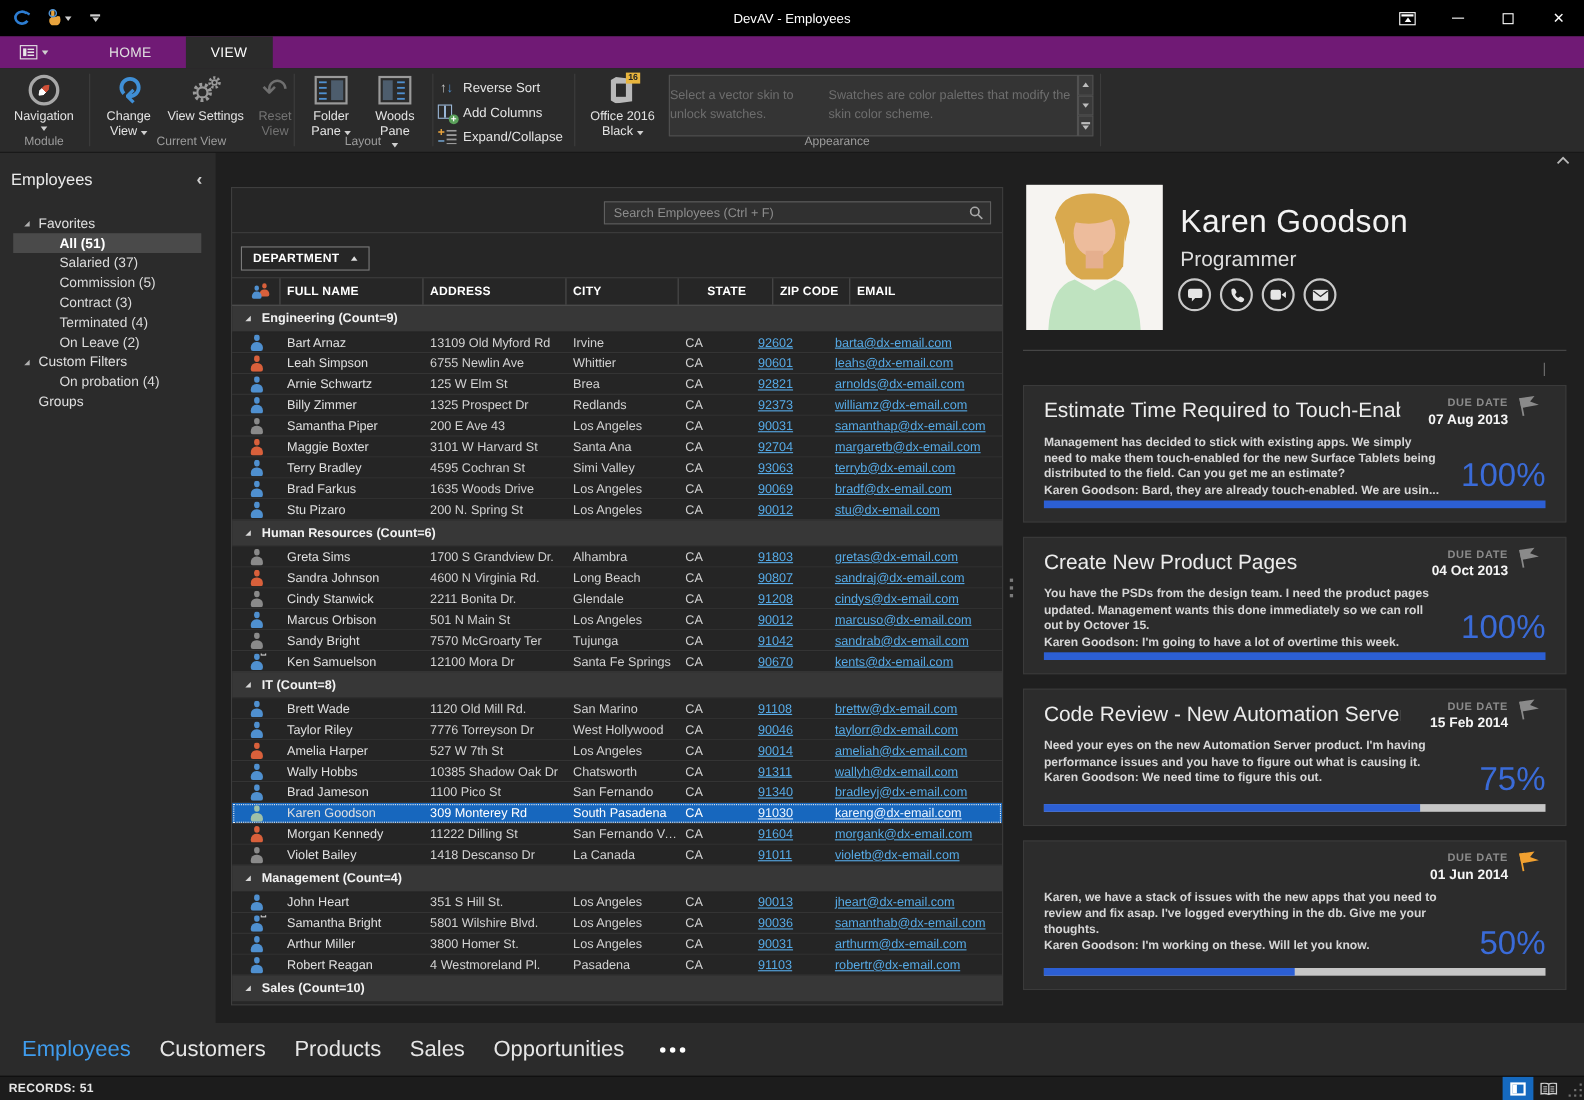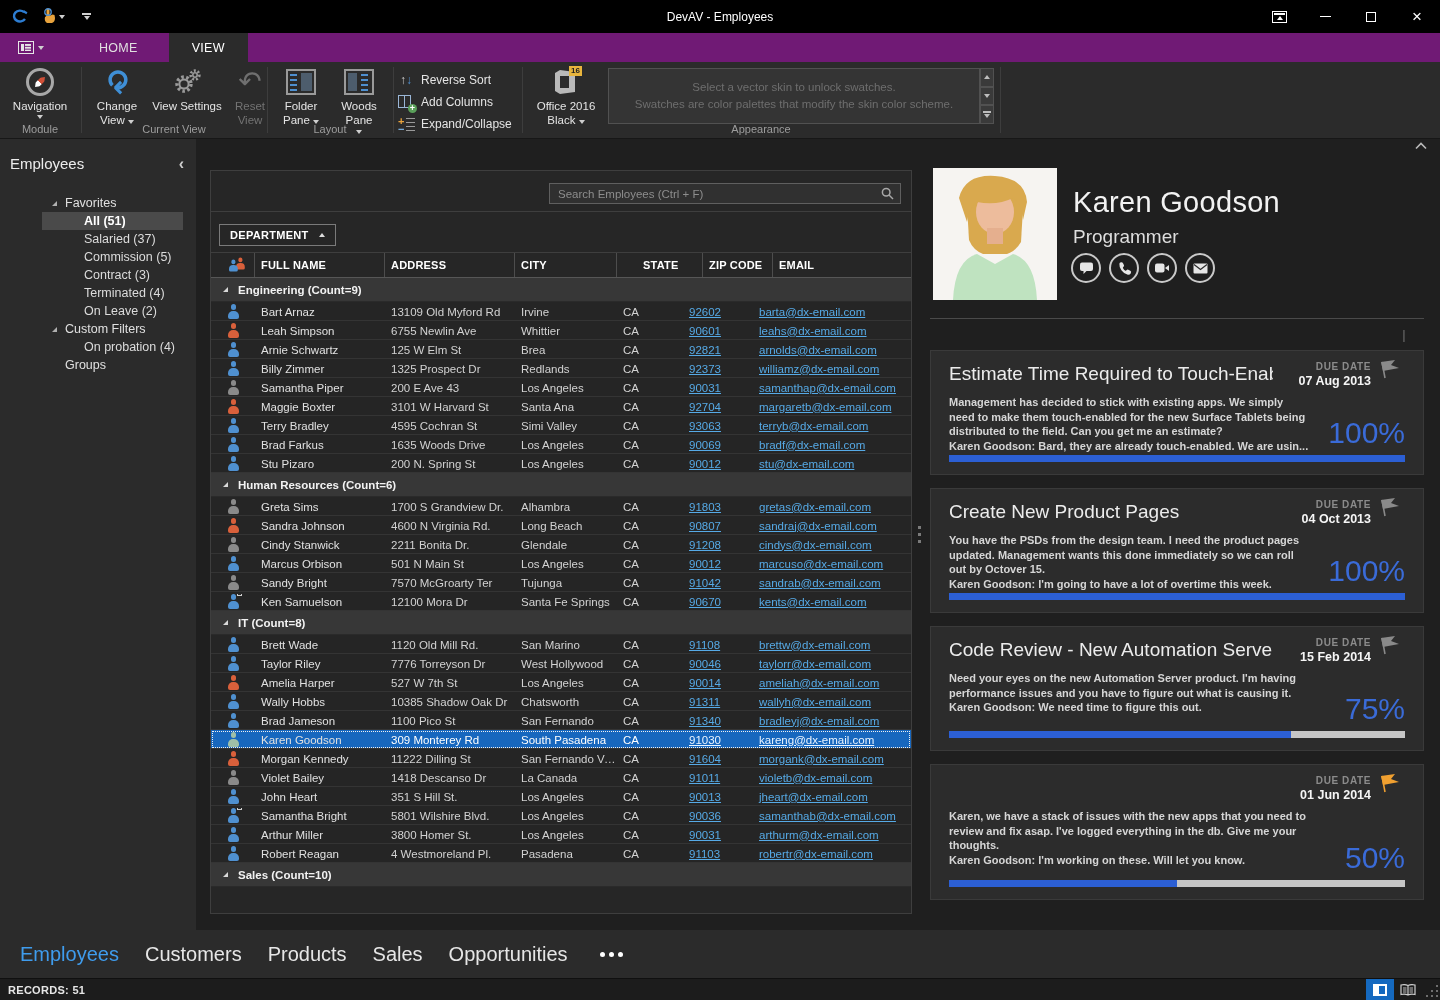--- a/index.html
+++ b/index.html
@@ -37,21 +37,21 @@
   
   .ribbon{position:absolute;top:62px;left:0;right:0;height:77px;background:#2b2b2b;border-bottom:1px solid #171717;}
   .rgroup-caption{position:absolute;bottom:3px;font-size:11px;color:#9d9d9d;text-align:center;}
   .rsep{position:absolute;top:5px;bottom:5px;width:1px;background:#3d3d3d;}
   .bigbtn{position:absolute;top:4px;display:flex;flex-direction:column;align-items:center;text-align:center;}
   .bigbtn .ic{height:32px;display:flex;align-items:center;justify-content:center;margin-bottom:1px;}
   .bigbtn .lbl{font-size:11.5px;line-height:1.25;color:#e4e4e4;}
   .bigbtn.disabled .lbl{color:#737373;}
   .smallbtn{position:absolute;left:398px;display:flex;align-items:center;gap:6px;height:20px;font-size:12px;color:#e4e4e4;}
   .gallery{position:absolute;left:608px;top:6px;width:372px;height:56px;background:#343434;border:1px solid #515151;
-           display:flex;flex-direction:column;align-items:center;justify-content:center;font-size:11.5px;color:#6e6e6e;line-height:1.5;}
+           display:flex;flex-direction:row;align-items:center;justify-content:center;font-size:11.5px;color:#6e6e6e;line-height:1.5;}
   .gal-scroll{position:absolute;left:980px;top:6px;width:14px;height:56px;display:flex;flex-direction:column;}
   .gal-scroll .gsb{flex:1;background:#3a3a3a;border:1px solid #515151;display:flex;align-items:center;justify-content:center;}
   .tri-up{width:0;height:0;border-left:3.5px solid transparent;border-right:3.5px solid transparent;border-bottom:4px solid #bdbdbd;}
   .tri-dn{width:0;height:0;border-left:3.5px solid transparent;border-right:3.5px solid transparent;border-top:4px solid #bdbdbd;}
   .gsb .withbar{display:flex;flex-direction:column;align-items:center;gap:1px;}
   .gsb .withbar .bar{width:8px;height:1.5px;background:#bdbdbd;}
   .ribbon-collapse{position:absolute;top:140px;right:8px;width:22px;height:12px;display:flex;align-items:center;justify-content:center;}
 
   
   .ic-compass{width:28px;height:28px;border:3px solid #a8a8a8;border-radius:50%;position:relative;}
@@ -79,21 +79,21 @@
   .ic-expcol .row1{position:absolute;left:0;top:1px;color:#e8a33d;font-size:11px;font-weight:bold;line-height:8px;}
   .ic-expcol .row2{position:absolute;left:0;top:9px;color:#7ab0e0;font-size:11px;font-weight:bold;line-height:8px;}
   .ic-expcol .lines{position:absolute;left:8px;top:2px;width:9px;height:13px;
       background:linear-gradient(#9a9a9a 1.5px,transparent 1.5px) 0 0/9px 4px repeat-y;}
 
   
   .sidebar{position:absolute;top:139px;left:0;width:196px;bottom:70px;background:#2b2b2b;}
   .sb-header{display:flex;align-items:center;justify-content:space-between;padding:16px 12px 0 10px;}
   .sb-title{font-size:15px;color:#ececec;}
   .sb-collapse{font-size:16px;color:#cfcfcf;line-height:1;font-weight:bold;}
-  .tree{margin-top:22px;margin-left:30px;}
+  .tree{margin-top:22px;}
   .tree-section{display:flex;align-items:center;gap:8px;height:18px;padding-left:22px;font-size:12.5px;color:#e0e0e0;}
   .tree-section .expander{width:0;height:0;border-left:5px solid transparent;border-bottom:5px solid #b0b0b0;}
   .tree-section.no-exp .expander{visibility:hidden;}
   .tree-item{height:18px;display:flex;align-items:center;padding-left:54px;font-size:12.5px;color:#dcdcdc;margin:0 0 0 0;}
   .tree-item.selected{background:#4a4a4a;color:#fff;font-weight:bold;margin-left:12px;padding-left:42px;margin-right:13px;}
 
   
   .gridpanel{position:absolute;left:210px;top:170px;width:702px;height:744px;background:#262626;border:1px solid #3e3e3e;}
   .search-strip{position:absolute;left:0;right:0;top:0;height:41px;border-bottom:1px solid #3e3e3e;}
   .searchbox{position:absolute;right:10px;top:12px;width:352px;height:21px;background:#303030;border:1px solid #5f5f5f;
@@ -693,20 +693,24 @@
     <span class="cell c-icon">
             <span class="person p-gray"></span>
           </span>
     <span class="cell c-name">Violet Bailey</span>
     <span class="cell c-address">1418 Descanso Dr</span>
     <span class="cell c-city">La Canada</span>
     <span class="cell c-state">CA</span>
     <span class="cell c-zip link">91011</span>
     <span class="cell c-email link">violetb@dx-email.com</span>
   </div>
+        <div class="group-row">
+    <span class="gexp"></span>
+    <span>Management (Count=4)</span>
+  </div>
         <div class="grow">
     <span class="cell c-icon">
             <span class="person p-male"></span>
           </span>
     <span class="cell c-name">John Heart</span>
     <span class="cell c-address">351 S Hill St.</span>
     <span class="cell c-city">Los Angeles</span>
     <span class="cell c-state">CA</span>
     <span class="cell c-zip link">90013</span>
     <span class="cell c-email link">jheart@dx-email.com</span>

